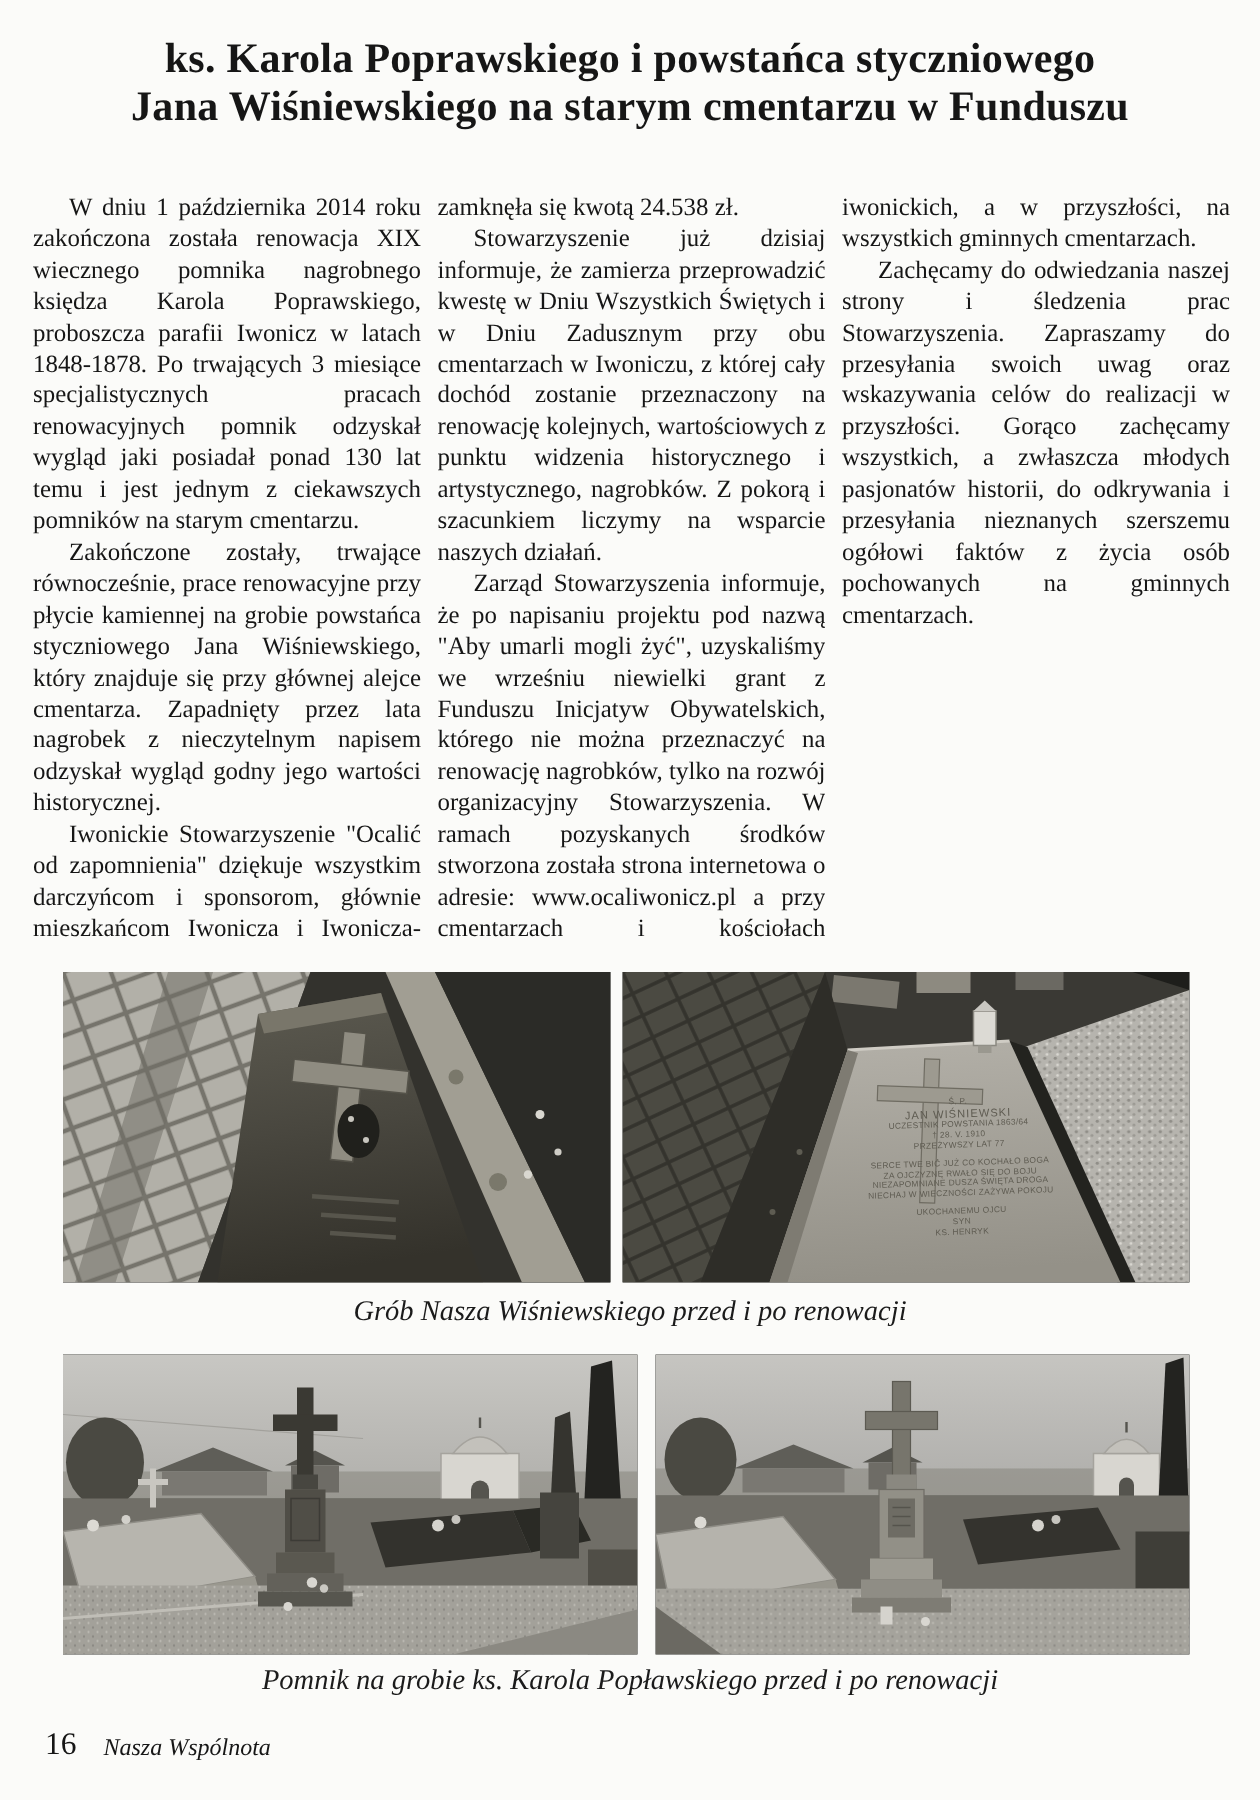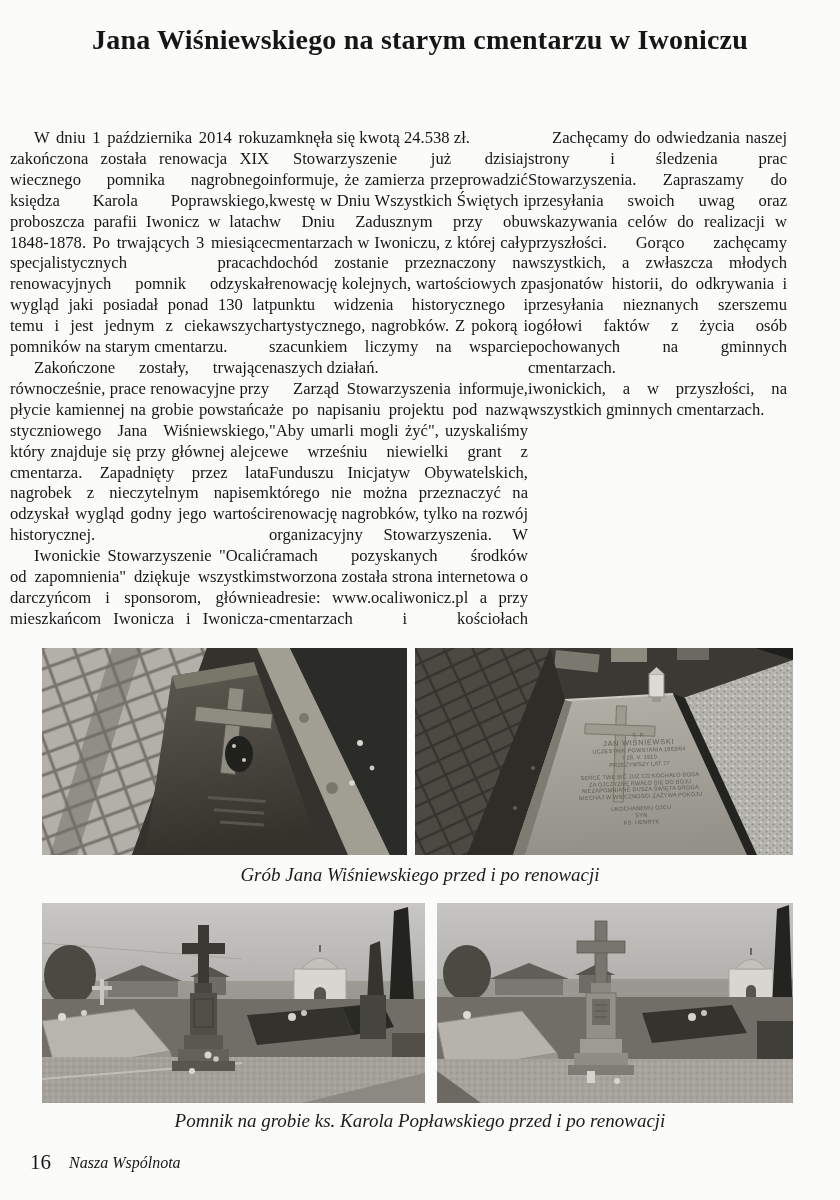--- a/index.html
+++ b/index.html
@@ -11,22 +11,22 @@
     font-family: "Liberation Serif", serif;
     position: relative;
     overflow: hidden;
   }
   .page-title {
     position: absolute; top: 24px; left: 0; width: 840px;
     text-align: center; font-weight: bold;
     font-size: 28px; line-height: 32px; letter-spacing: .2px;
   }
   .columns {
-    position: absolute; top: 128px; left: 10px; width: 798px;
-    display: flex; 
+    position: absolute; top: 128px; left: 22px; width: 798px;
+    display: flex; gap: 11px;
   }
   .col {
     width: 259px; height: 504px; overflow: hidden;
     font-size: 16.6px; line-height: 20.9px; text-align: justify;
   }
   .frag { margin: 0; }
   .ind { text-indent: 24px; }
   .gap-top { margin-top: 21px; }
   .ph { position: absolute; overflow: hidden; background: #3a3a36; }
   .ph svg { display: block; width: 100%; height: 100%; }
@@ -35,56 +35,57 @@
   #ph3 { left: 42px;  top: 903px; width: 383px; height: 200px; }
   #ph4 { left: 437px; top: 903px; width: 356px; height: 200px; }
   .caption {
     position: absolute; left: 0; width: 840px; text-align: center;
     font-style: italic; font-size: 19px; color: #1b1b1b;
   }
   #cap1 { top: 864px; }
   #cap2 { top: 1110px; }
   .footer {
     position: absolute; top: 1150px; left: 30px;
-    display: flex; align-items: center; gap: 18px;
+    display: flex; align-items: flex-end; gap: 18px;
   }
   .page-num { font-size: 21px; }
   .mag { font-size: 16px; font-weight: normal; font-style: italic; }
   
   .slab-text {
     position: absolute; left: 150px; top: 84px; width: 150px;
     transform: rotate(-2deg);
     font-family: "Liberation Sans", sans-serif;
     color: #5f5c52; text-align: center;
   }
   .slab-line { font-size: 5.6px; line-height: 6.8px; letter-spacing: .2px; white-space: nowrap; }
   .sl-big { font-size: 7.4px; line-height: 8.6px; letter-spacing: .7px; }
   .sl-gap { margin-top: 5px; }
 </style>
 </head>
 <body>
 
 <div class="page-title">
-  <div>Jana Wiśniewskiego na starym cmentarzu w Iwoniczu</div>
+  <div>ks. Karola Poprawskiego i powstańca styczniowego</div>
+  <div>Jana Wiśniewskiego na starym cmentarzu w Funduszu</div>
 </div>
 
 <div class="columns">
   <div class="col">
     <p class="frag ind">W dniu 1 października 2014 roku zakończona została renowacja XIX wiecznego pomnika nagrobnego księdza Karola Poprawskiego, proboszcza parafii Iwonicz w latach 1848-1878. Po trwających 3 miesiące specjalistycznych pracach renowacyjnych pomnik odzyskał wygląd jaki posiadał ponad 130 lat temu i jest jednym z ciekawszych pomników na starym cmentarzu.</p>
     <p class="frag ind">Zakończone zostały, trwające równocześnie, prace renowacyjne przy płycie kamiennej na grobie powstańca styczniowego Jana Wiśniewskiego, który znajduje się przy głównej alejce cmentarza. Zapadnięty przez lata nagrobek z nieczytelnym napisem odzyskał wygląd godny jego wartości historycznej.</p>
     <p class="frag ind">Iwonickie Stowarzyszenie "Ocalić od zapomnienia" dziękuje wszystkim darczyńcom i sponsorom, głównie mieszkańcom Iwonicza i Iwonicza-Zdroju oraz sympatykom naszych miejscowości, dzięki którym można było przeprowadzić profesjonalne prace renowacyjne. Wartość wykonanych prac</p>
   </div>
   <div class="col">
     <p class="frag">zamknęła się kwotą 24.538 zł.</p>
     <p class="frag ind">Stowarzyszenie już dzisiaj informuje, że zamierza przeprowadzić kwestę w Dniu Wszystkich Świętych i w Dniu Zadusznym przy obu cmentarzach w Iwoniczu, z której cały dochód zostanie przeznaczony na renowację kolejnych, wartościowych z punktu widzenia historycznego i artystycznego, nagrobków. Z pokorą i szacunkiem liczymy na wsparcie naszych działań.</p>
     <p class="frag ind">Zarząd Stowarzyszenia informuje, że po napisaniu projektu pod nazwą "Aby umarli mogli żyć", uzyskaliśmy we wrześniu niewielki grant z Funduszu Inicjatyw Obywatelskich, którego nie można przeznaczyć na renowację nagrobków, tylko na rozwój organizacyjny Stowarzyszenia. W ramach pozyskanych środków stworzona została strona internetowa o adresie: www.ocaliwonicz.pl a przy cmentarzach i kościołach zainstalowane zostaną gabloty z informacjami o pracach i inicjatywach Stowarzyszenia oraz o dokonaniach osób spoczywających na</p>
   </div>
   <div class="col">
+    <p class="frag">iwonickich, a w przyszłości, na wszystkich gminnych cmentarzach.</p>
     <p class="frag ind">Zachęcamy do odwiedzania naszej strony i śledzenia prac Stowarzyszenia. Zapraszamy do przesyłania swoich uwag oraz wskazywania celów do realizacji w przyszłości. Gorąco zachęcamy wszystkich, a zwłaszcza młodych pasjonatów historii, do odkrywania i przesyłania nieznanych szerszemu ogółowi faktów z życia osób pochowanych na gminnych cmentarzach.</p>
-    <p class="frag">iwonickich, a w przyszłości, na wszystkich gminnych cmentarzach.</p>
 
   </div>
 </div>
 
 <div class="ph" id="ph1">
   <svg viewBox="0 0 365 207" preserveAspectRatio="none">
     <defs>
       <pattern id="p1cob" width="30" height="20" patternUnits="userSpaceOnUse" patternTransform="rotate(-20)">
         <rect width="30" height="20" fill="#76746c"></rect>
         <rect x="1.5" y="1.5" width="27" height="17" fill="#b2b0a8"></rect>
@@ -172,21 +173,21 @@
     <div class="slab-line sl-gap">SERCE TWE BIĆ JUŻ CO KOCHAŁO BOGA</div>
     <div class="slab-line">ZA OJCZYZNĘ RWAŁO SIĘ DO BOJU</div>
     <div class="slab-line">NIEZAPOMNIANE DUSZA ŚWIĘTA DROGA</div>
     <div class="slab-line">NIECHAJ W WIECZNOŚCI ZAŻYWA POKOJU</div>
     <div class="slab-line sl-gap">UKOCHANEMU OJCU</div>
     <div class="slab-line">SYN</div>
     <div class="slab-line">KS. HENRYK</div>
   </div>
 </div>
 
-<div class="caption" id="cap1">Grób Jana Wiśniewskiego przed i po renowacji</div>
+<div class="caption" id="cap1">Grób Nasza Wiśniewskiego przed i po renowacji</div>
 
 <div class="ph" id="ph3">
   <svg viewBox="0 0 383 200" preserveAspectRatio="none">
     <defs>
       <linearGradient id="p3sky" x1="0" y1="0" x2="0" y2="1">
         <stop offset="0" stop-color="#c8c7c3"></stop>
           <stop offset="1" stop-color="#b0afab"></stop>
       </linearGradient>
       <pattern id="p3grav" width="6" height="6" patternUnits="userSpaceOnUse">
         <rect width="6" height="6" fill="#a3a19a"></rect>

